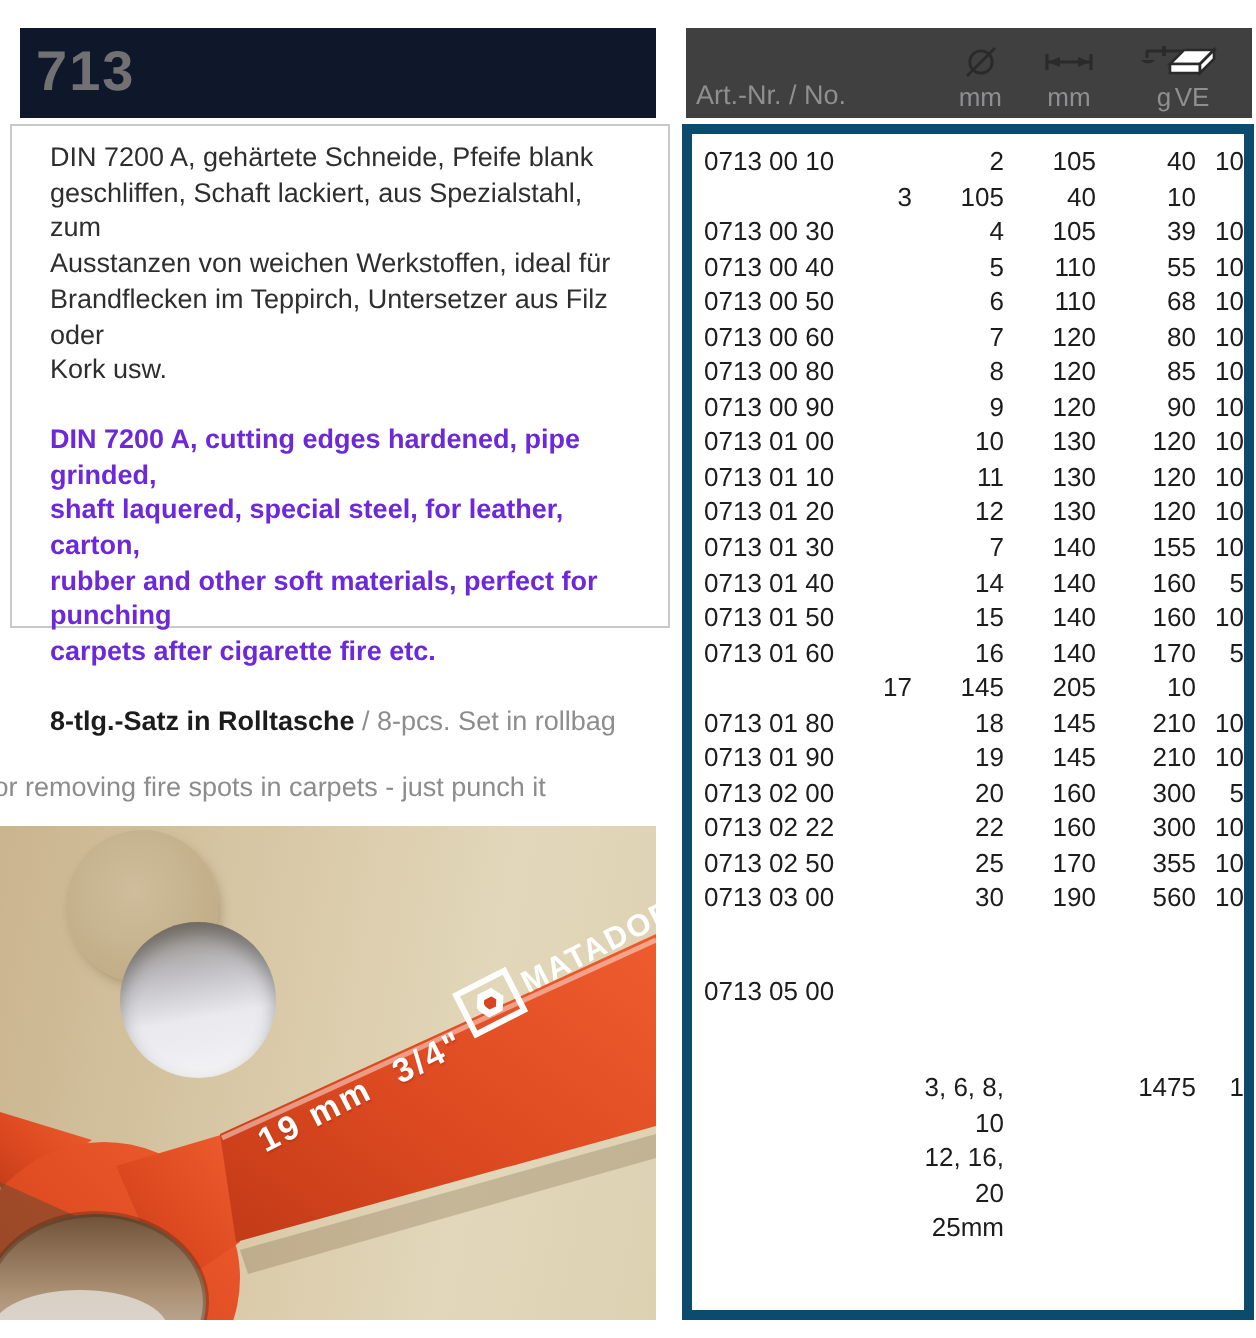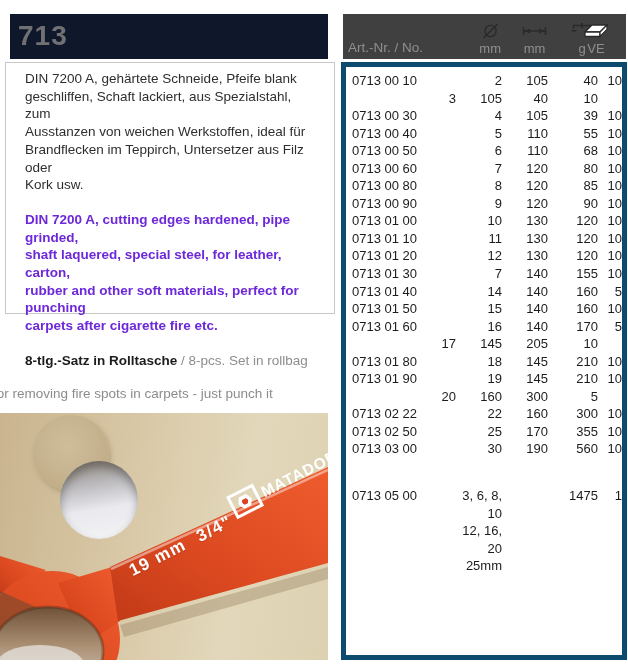--- a/index.html
+++ b/index.html
@@ -56,21 +56,21 @@
 
   
   .table-box{position:absolute;left:341px;top:62px;width:286px;height:598px;box-sizing:border-box;
              border:5px solid #0c4a6e;background:#fff;padding-top:5px;}
   .trow{display:grid;grid-template-columns:104px 46px 46px 50px 24px;padding-left:6px;
         height:17.55px;font-size:13px;color:#1c1c1c;align-items:baseline;}
   .trow span{line-height:17.55px;}
   .c-art{text-align:left;}
   .c-num{text-align:right;}
   .set-row{margin-top:29px;height:auto;align-items:start;}
-  .set-row .c-num{white-space:pre-line;line-height:17.55px;}
+  .set-row .c-num{white-space:pre-line;line-height:17.55px;margin-top:48px;}
 </style>
 </head>
 <body>
 
 <div class="page">
 
   <div class="num-box">
     <span>713</span>
   </div>
 
@@ -318,20 +318,21 @@
 
   <div class="trow">
     <span class="c-art">0713 01 90</span>
     <span class="c-num c-d">19</span>
     <span class="c-num c-len">145</span>
     <span class="c-num c-g">210</span>
     <span class="c-num c-ve">10</span>
   </div>
 
   <div class="trow">
+    <span class="c-art">0713 02 00</span>
     <span class="c-num c-d">20</span>
     <span class="c-num c-len">160</span>
     <span class="c-num c-g">300</span>
     <span class="c-num c-ve">5</span>
   </div>
 
   <div class="trow">
     <span class="c-art">0713 02 22</span>
     <span class="c-num c-d">22</span>
     <span class="c-num c-len">160</span>

